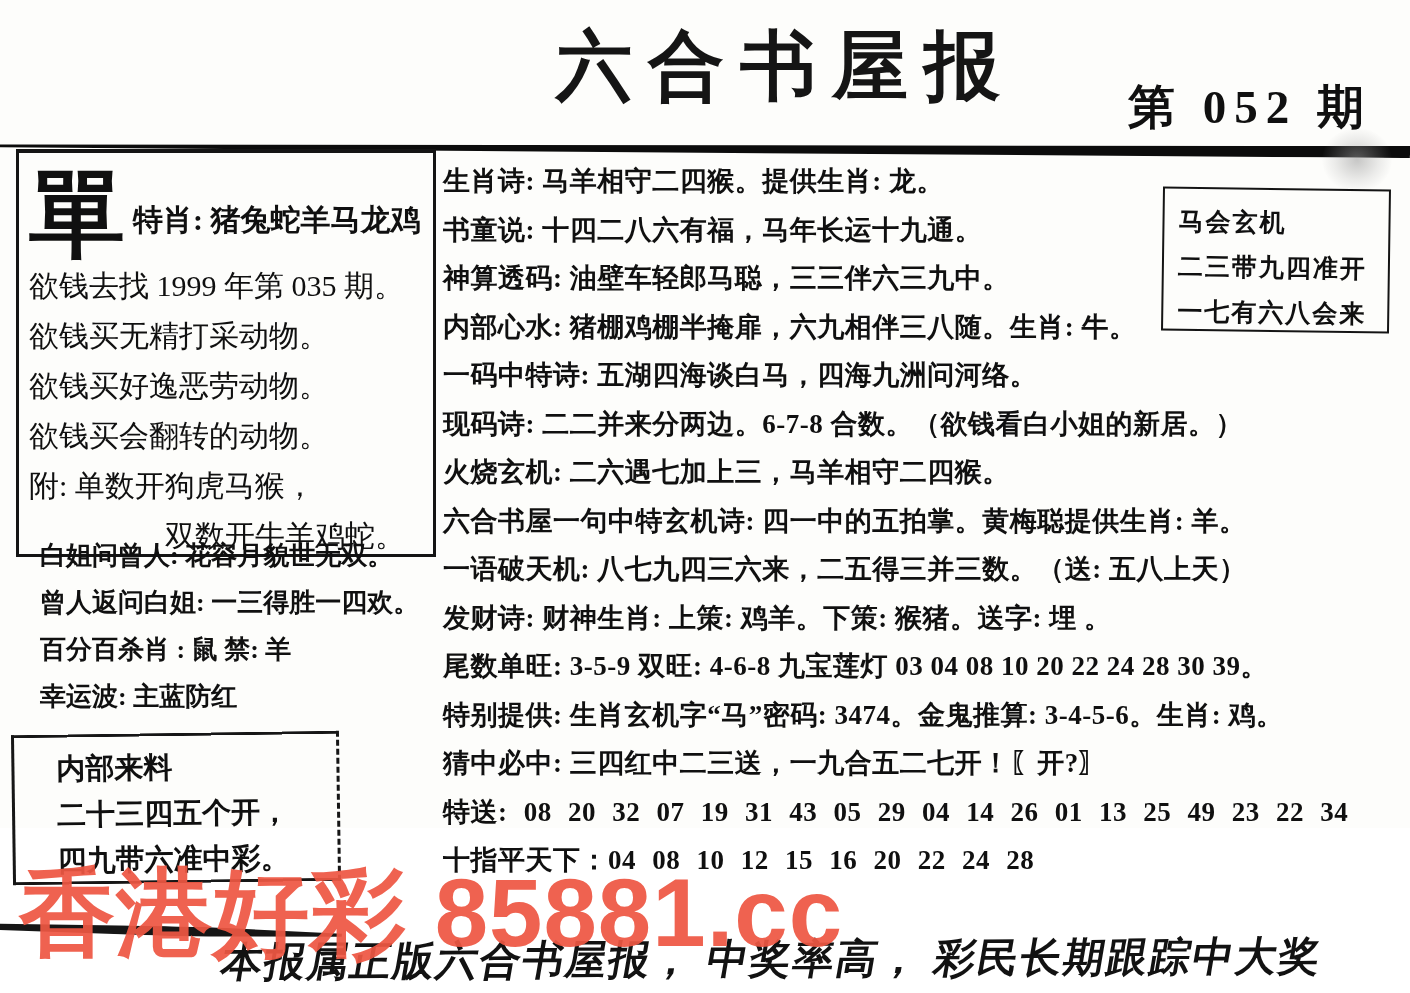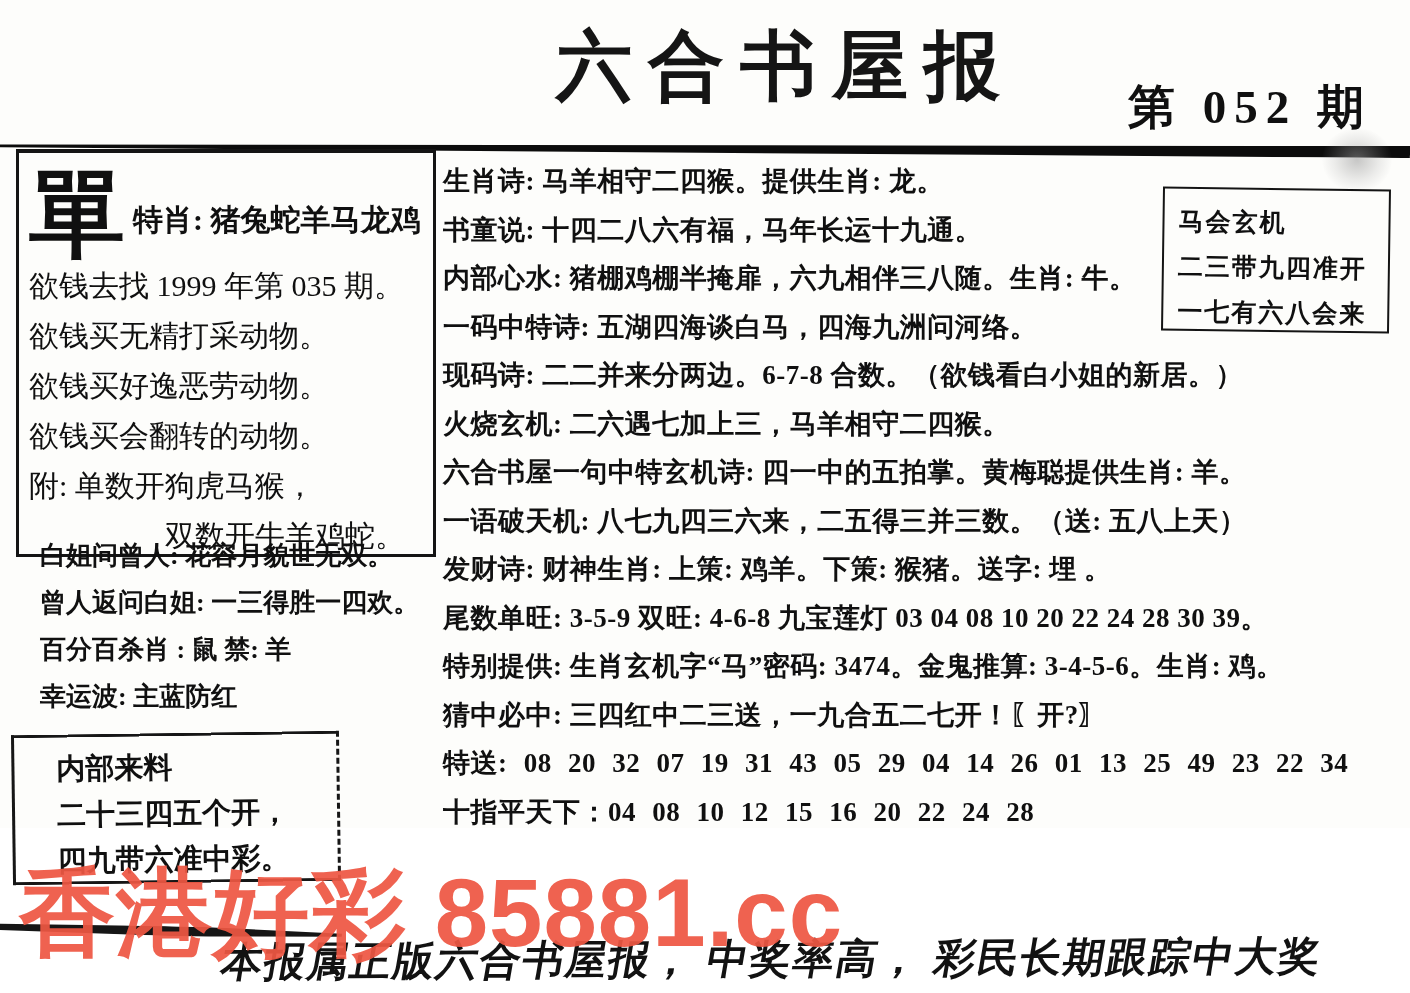--- a/index.html
+++ b/index.html
@@ -129,20 +129,21 @@
 
   <div class="box2">
     <div class="box2-line">内部来料</div>
     <div class="box2-line">二十三四五个开，</div>
     <div class="box2-line">四九带六准中彩。</div>
   </div>
 
   <div class="main-col">
     <div class="main-line">生肖诗: 马羊相守二四猴。提供生肖: 龙。</div>
     <div class="main-line">书童说: 十四二八六有福，马年长运十九通。</div>
+    <div class="main-line">神算透码: 油壁车轻郎马聪，三三伴六三九中。</div>
     <div class="main-line">内部心水: 猪棚鸡棚半掩扉，六九相伴三八随。生肖: 牛。</div>
     <div class="main-line">一码中特诗: 五湖四海谈白马，四海九洲问河络。</div>
     <div class="main-line">现码诗: 二二并来分两边。6-7-8 合数。（欲钱看白小姐的新居。）</div>
     <div class="main-line">火烧玄机: 二六遇七加上三，马羊相守二四猴。</div>
     <div class="main-line">六合书屋一句中特玄机诗: 四一中的五拍掌。黄梅聪提供生肖: 羊。</div>
     <div class="main-line">一语破天机: 八七九四三六来，二五得三并三数。（送: 五八上天）</div>
     <div class="main-line">发财诗: 财神生肖: 上策: 鸡羊。下策: 猴猪。送字: 埋 。</div>
     <div class="main-line">尾数单旺: 3-5-9 双旺: 4-6-8 九宝莲灯 03 04 08 10 20 22 24 28 30 39。</div>
     <div class="main-line">特别提供: 生肖玄机字“马”密码: 3474。金鬼推算: 3-4-5-6。生肖: 鸡。</div>
     <div class="main-line">猜中必中: 三四红中二三送，一九合五二七开！〖开?〗</div>

